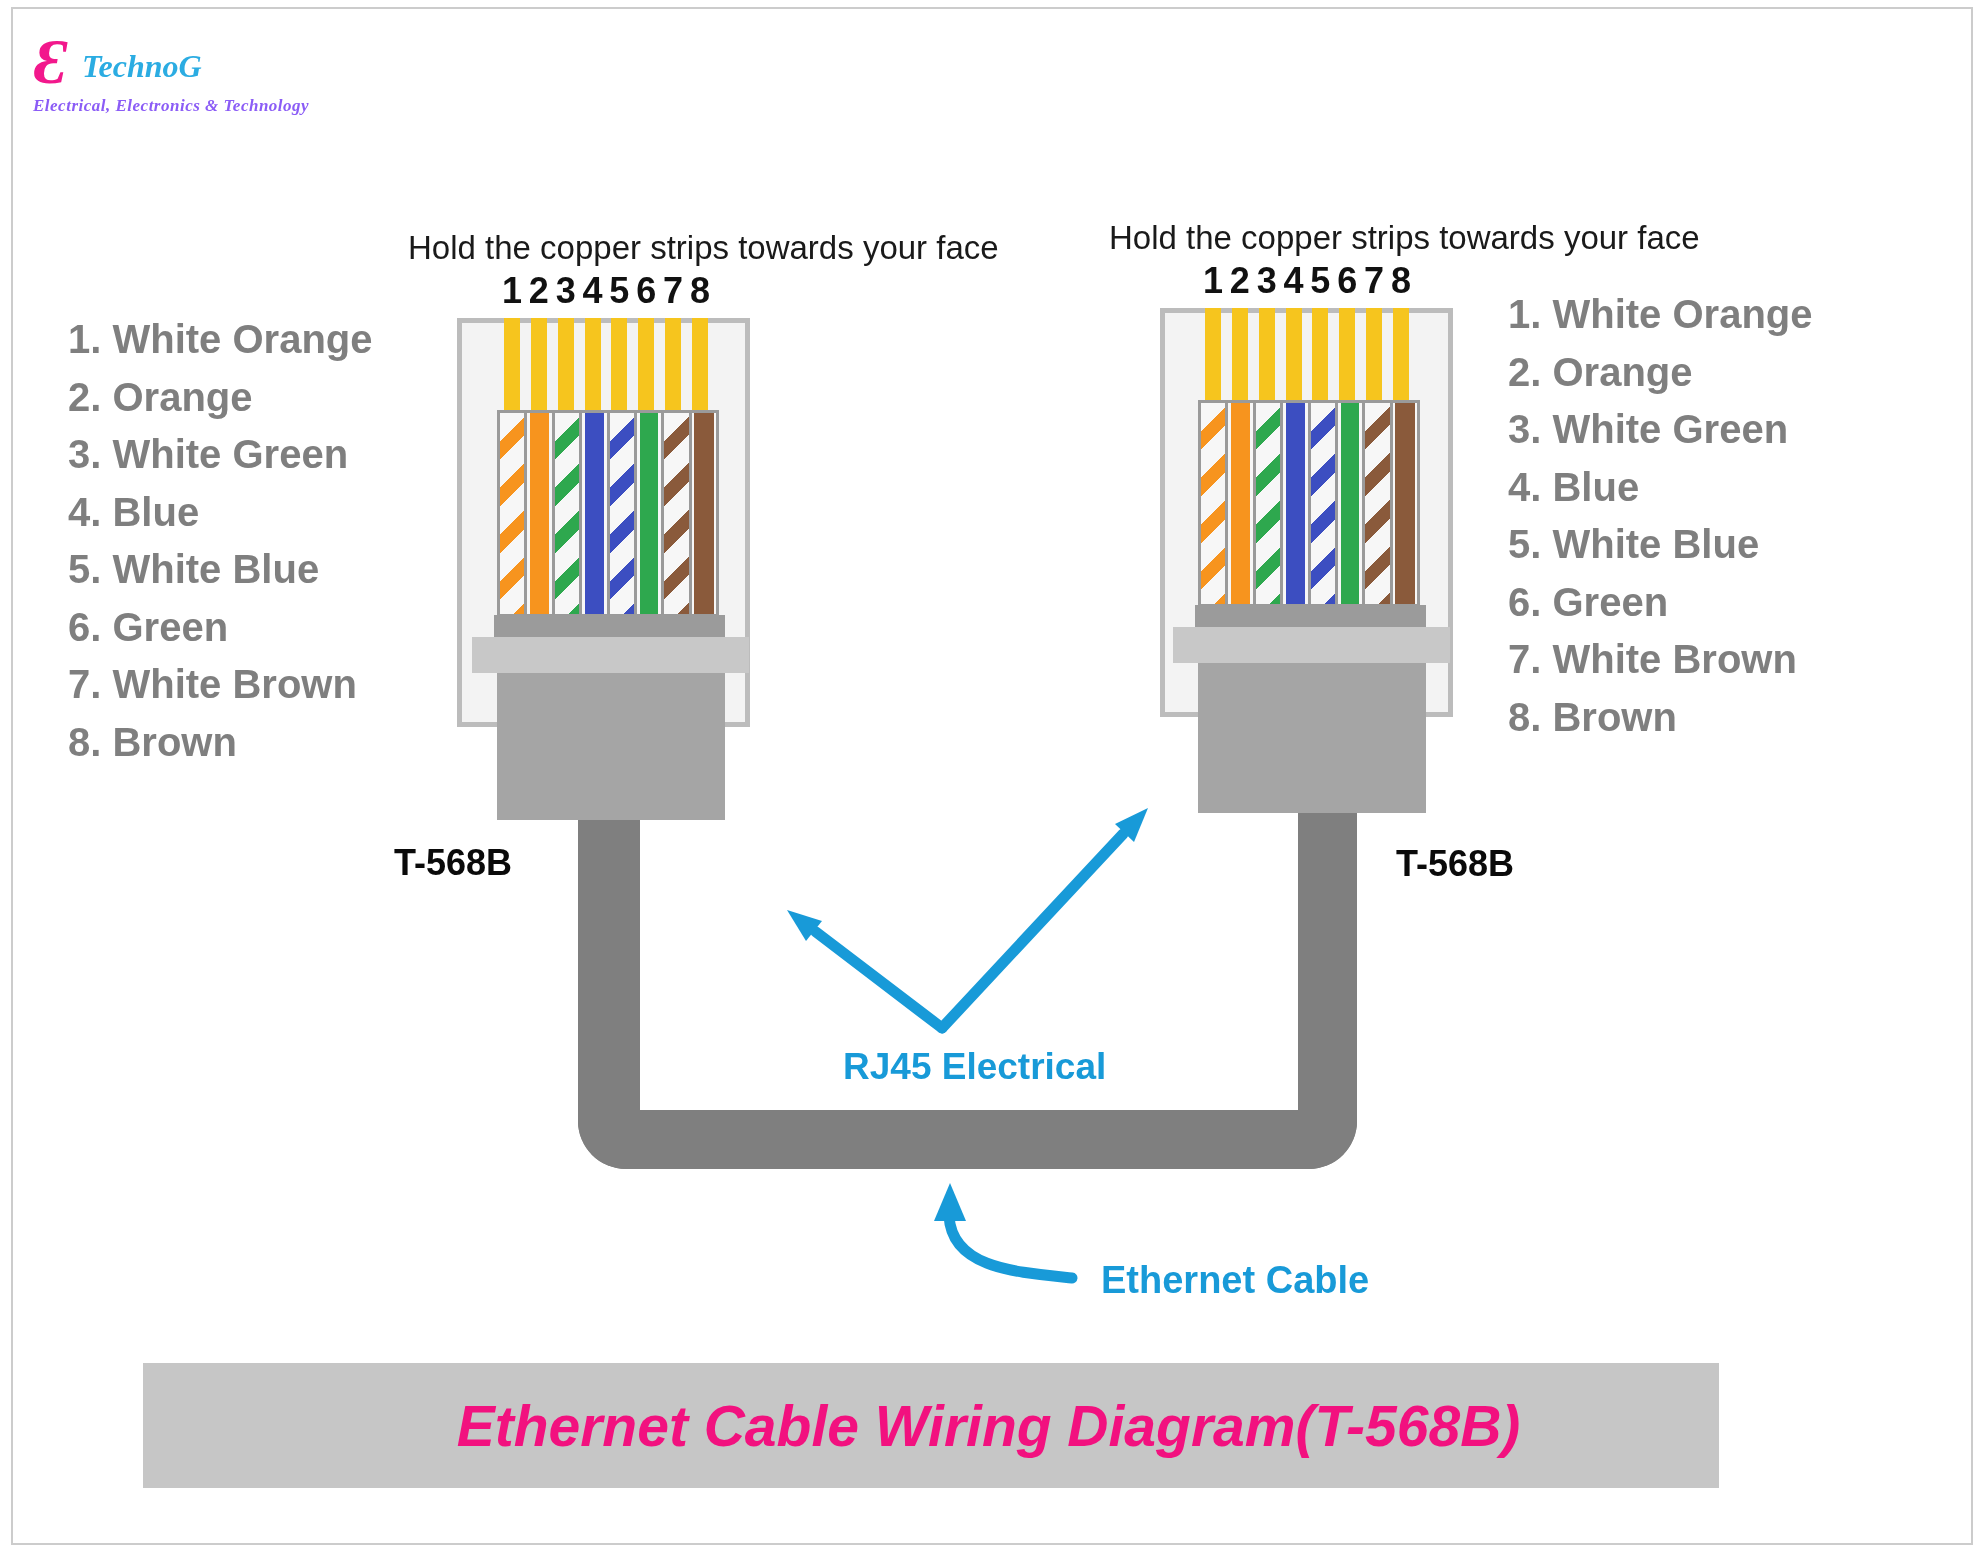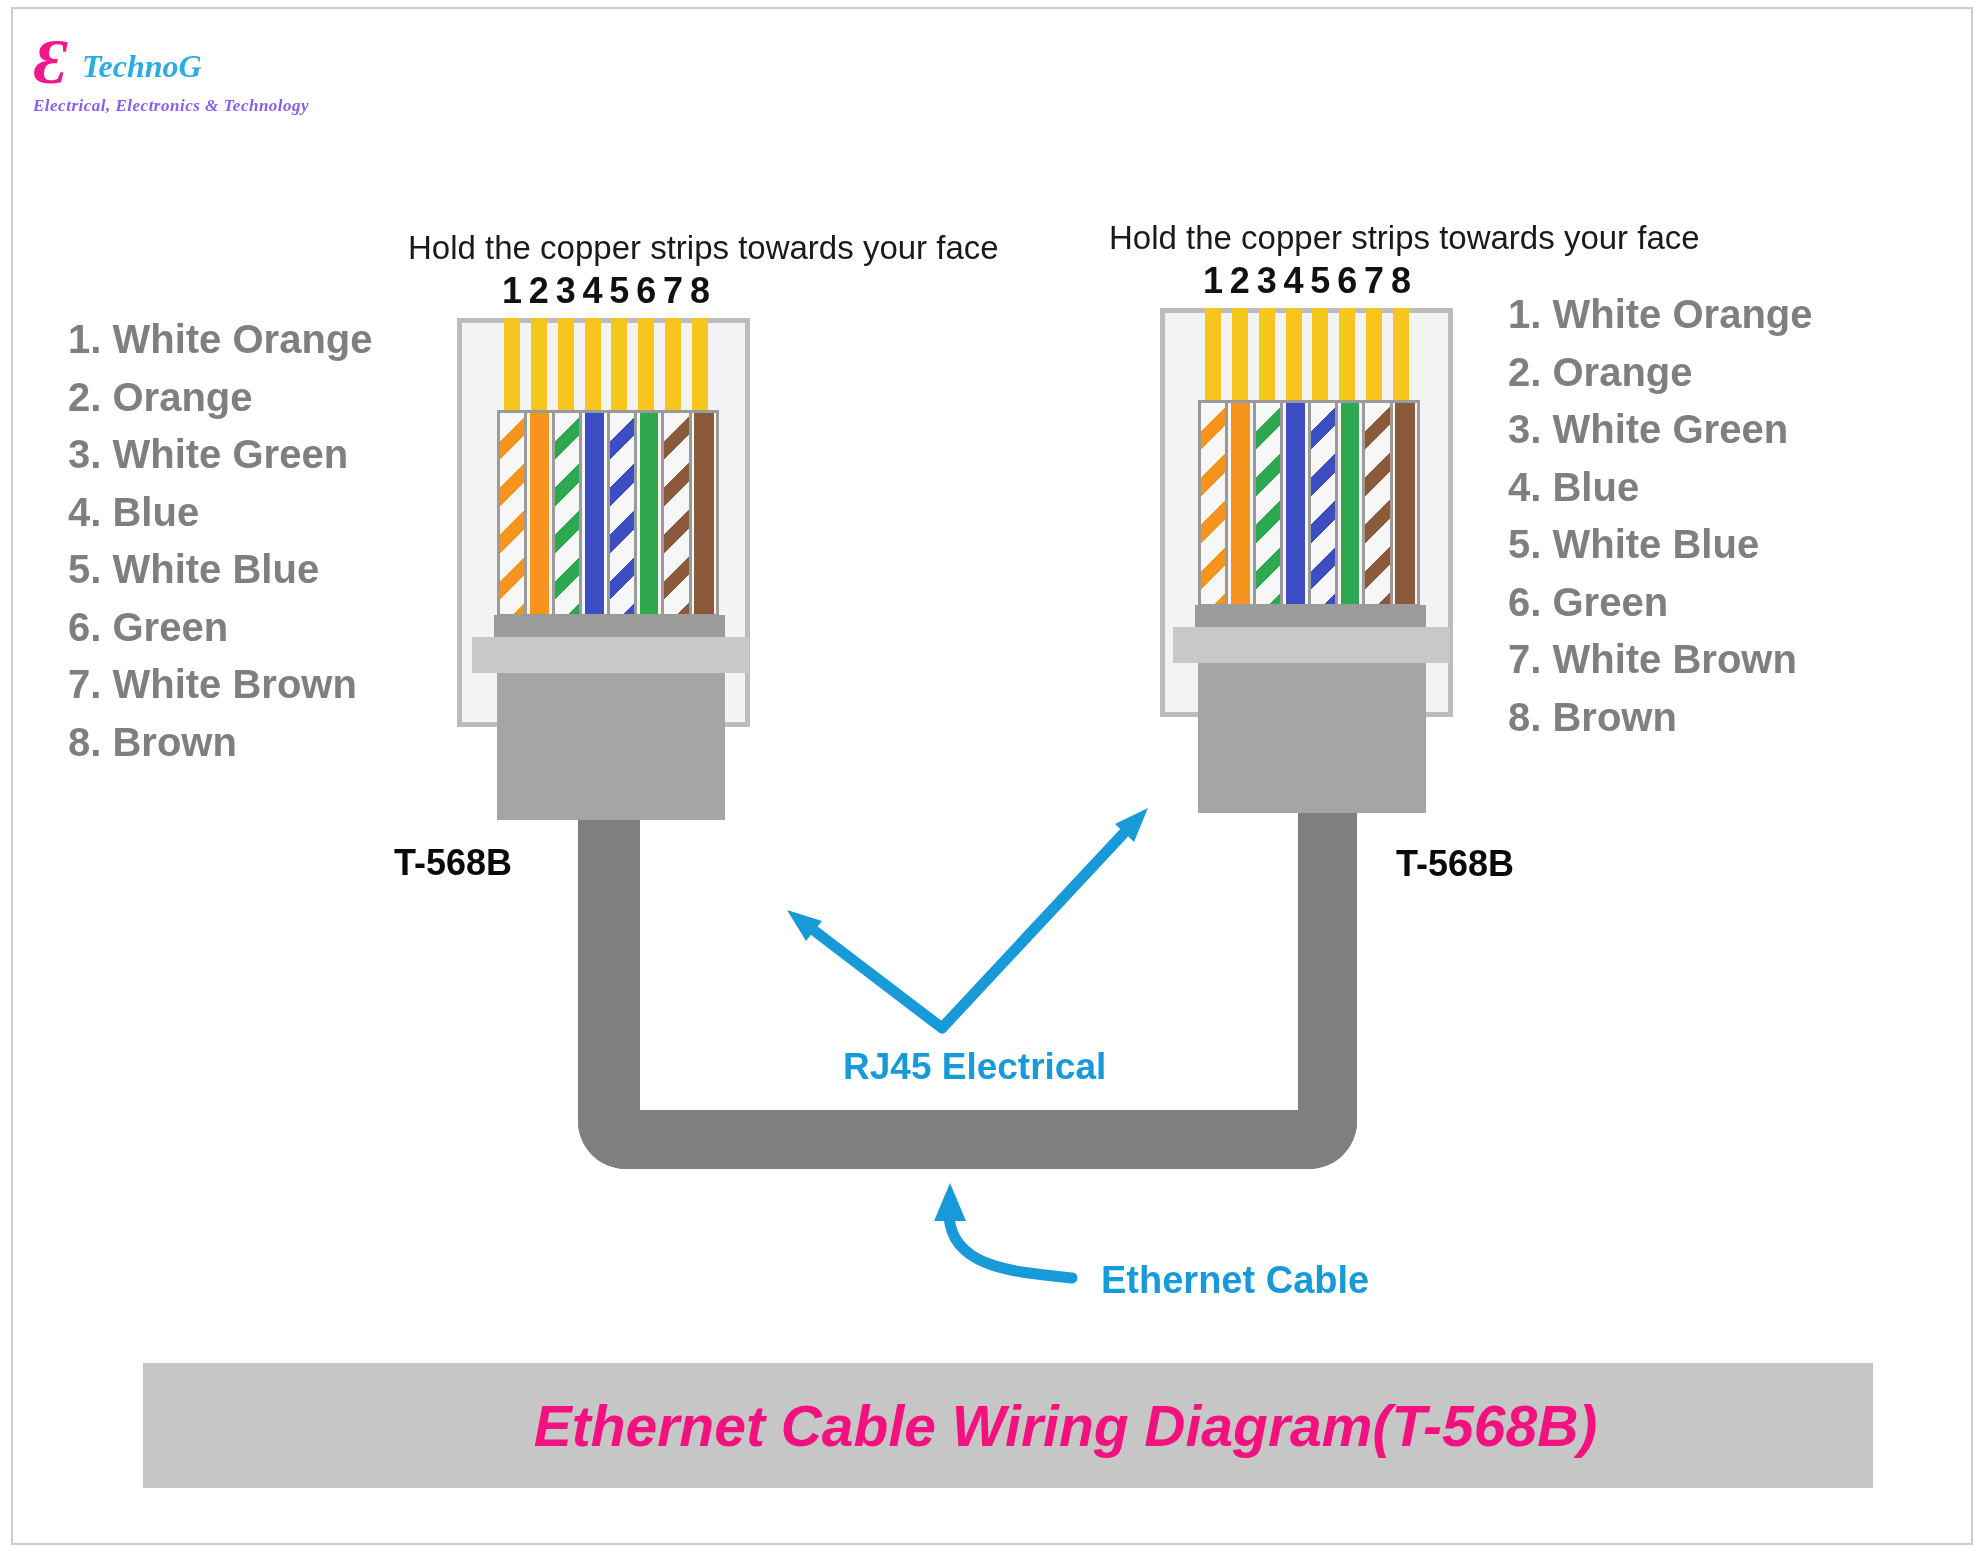--- a/index.html
+++ b/index.html
@@ -47,21 +47,21 @@
          border-radius:0 0 48px 48px;}
 
   
   .list{color:#7f7f7f;font-weight:bold;font-size:40px;}
   .list div{height:57.5px;display:flex;align-items:center;white-space:nowrap;}
   .t568b{font-size:36px;font-weight:bold;color:#0a0a0a;}
   .watermark{font-size:38px;color:#8f8f8f;opacity:0.8;letter-spacing:1px;white-space:nowrap;}
   .bluelabel{color:#189ad8;font-weight:bold;white-space:nowrap;}
   .rj45{left:843px;top:1046px;font-size:37px;}
   .ethcable{left:1078px;top:1259px;font-size:38px;margin-left:23px;}
-  .banner{left:143px;top:1363px;width:1730px;height:125px;background:#c6c6c6;box-sizing:border-box;
+  .banner{left:143px;top:1363px;width:1576px;height:125px;background:#c6c6c6;box-sizing:border-box;
           display:flex;align-items:center;justify-content:center;padding-left:115px;}
   .banner span{font-style:italic;font-weight:bold;font-size:57px;color:#f2117f;white-space:nowrap;}
   svg.overlay{left:0;top:0;pointer-events:none;}
 </style>
 </head>
 <body>
 
 <div class="canvas">
 
   <div class="abs frame"></div>

